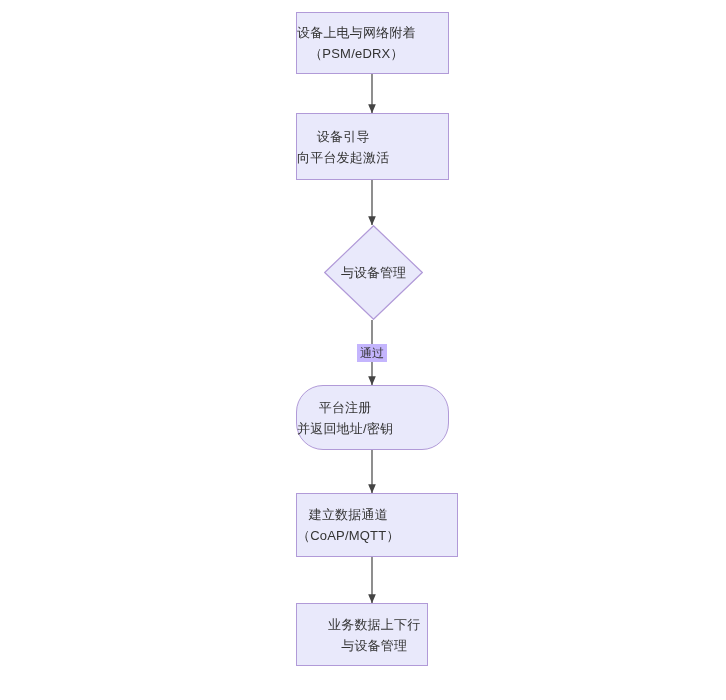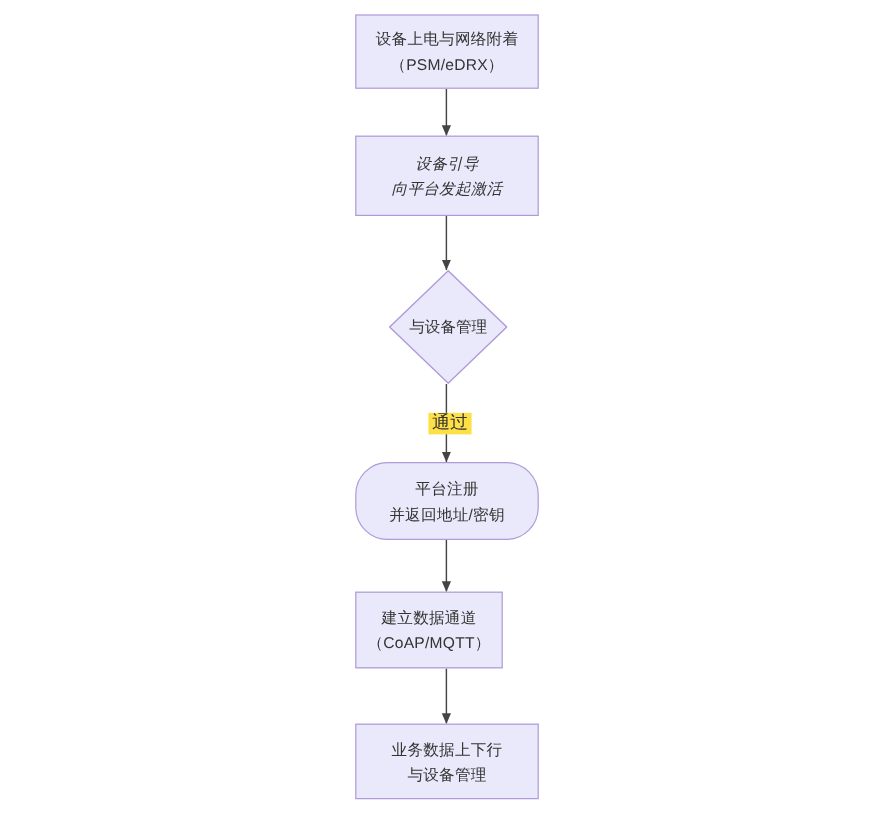--- a/index.html
+++ b/index.html
@@ -25,21 +25,21 @@
     top: 0;
     width: 726px;
     height: 700px;
     pointer-events: none;
   }
   .node {
     position: absolute;
     box-sizing: border-box;
     display: flex;
     align-items: center;
-    justify-content: center;
+    justify-content: flex-start;
     text-align: center;
   }
   .node-rect {
     background: #e9e9fb;
     border: 1px solid #b19ad8;
   }
   .node-label {
     font-size: 13px;
     line-height: 21px;
     color: #333333;
@@ -64,24 +64,24 @@
     position: relative;
     z-index: 2;
     font-size: 13px;
     line-height: 19px;
     color: #333333;
     text-align: center;
     user-select: none;
   }
   .edge-label {
     position: absolute;
-    font-size: 15px;
+    font-size: 12px;
     line-height: 16px;
     color: #333333;
-    background: #fde047;
+    background: #c4b5fd;
     padding: 1px 3px;
     white-space: nowrap;
     user-select: none;
   }
 </style>
 </head>
 <body>
 
 <div id="canvas">
 
@@ -98,39 +98,39 @@
         <line x1="372" y1="450" x2="372" y2="493" stroke="#444444" stroke-width="1.2" marker-end="url(#arrowhead)"></line>
         <line x1="372" y1="557" x2="372" y2="603" stroke="#444444" stroke-width="1.2" marker-end="url(#arrowhead)"></line>
       </g>
   </svg>
 
   <div id="node-layer">
       <div class="node node-rect" style="left: 296px; top: 12px; width: 153px; height: 62px;">
         <div class="node-label">设备上电与网络附着
 （PSM/eDRX）</div>
       </div>
-      <div class="node node-rect" style="left: 296px; top: 113px; width: 153px; height: 67px; font-style: italic;">
+      <div class="node node-rect" style="left: 296px; top: 113px; width: 153px; height: 67px;">
         <div class="node-label">设备引导
 向平台发起激活</div>
       </div>
       <div class="node-diamond-wrap" style="left: 324px; top: 225px; width: 99px; height: 95px;">
         <svg class="diamond-shape" viewBox="0 0 99 95">
           <polygon points="49.5,0.7 98.3,47.5 49.5,94.3 0.7,47.5" fill="#e9e9fb" stroke="#b19ad8" stroke-width="1.2"></polygon>
         </svg>
         <div class="diamond-label">与设备管理</div>
       </div>
       <div class="node node-rect" style="left: 296px; top: 385px; width: 153px; height: 65px; border-radius: 27px;">
         <div class="node-label">平台注册
 并返回地址/密钥</div>
       </div>
-      <div class="node node-rect" style="left: 296px; top: 493px; width: 123px; height: 64px;">
+      <div class="node node-rect" style="left: 296px; top: 493px; width: 162px; height: 64px;">
         <div class="node-label">建立数据通道
 （CoAP/MQTT）</div>
       </div>
-      <div class="node node-rect" style="left: 296px; top: 603px; width: 153px; height: 63px;">
+      <div class="node node-rect" style="left: 296px; top: 603px; width: 132px; height: 63px; padding-left: 31px;">
         <div class="node-label">业务数据上下行
 与设备管理</div>
       </div>
     </div>
   <div id="edge-label-layer">
       <div class="edge-label" style="left: 357px; top: 344px;">通过</div>
     </div>
 
 </div>
 

